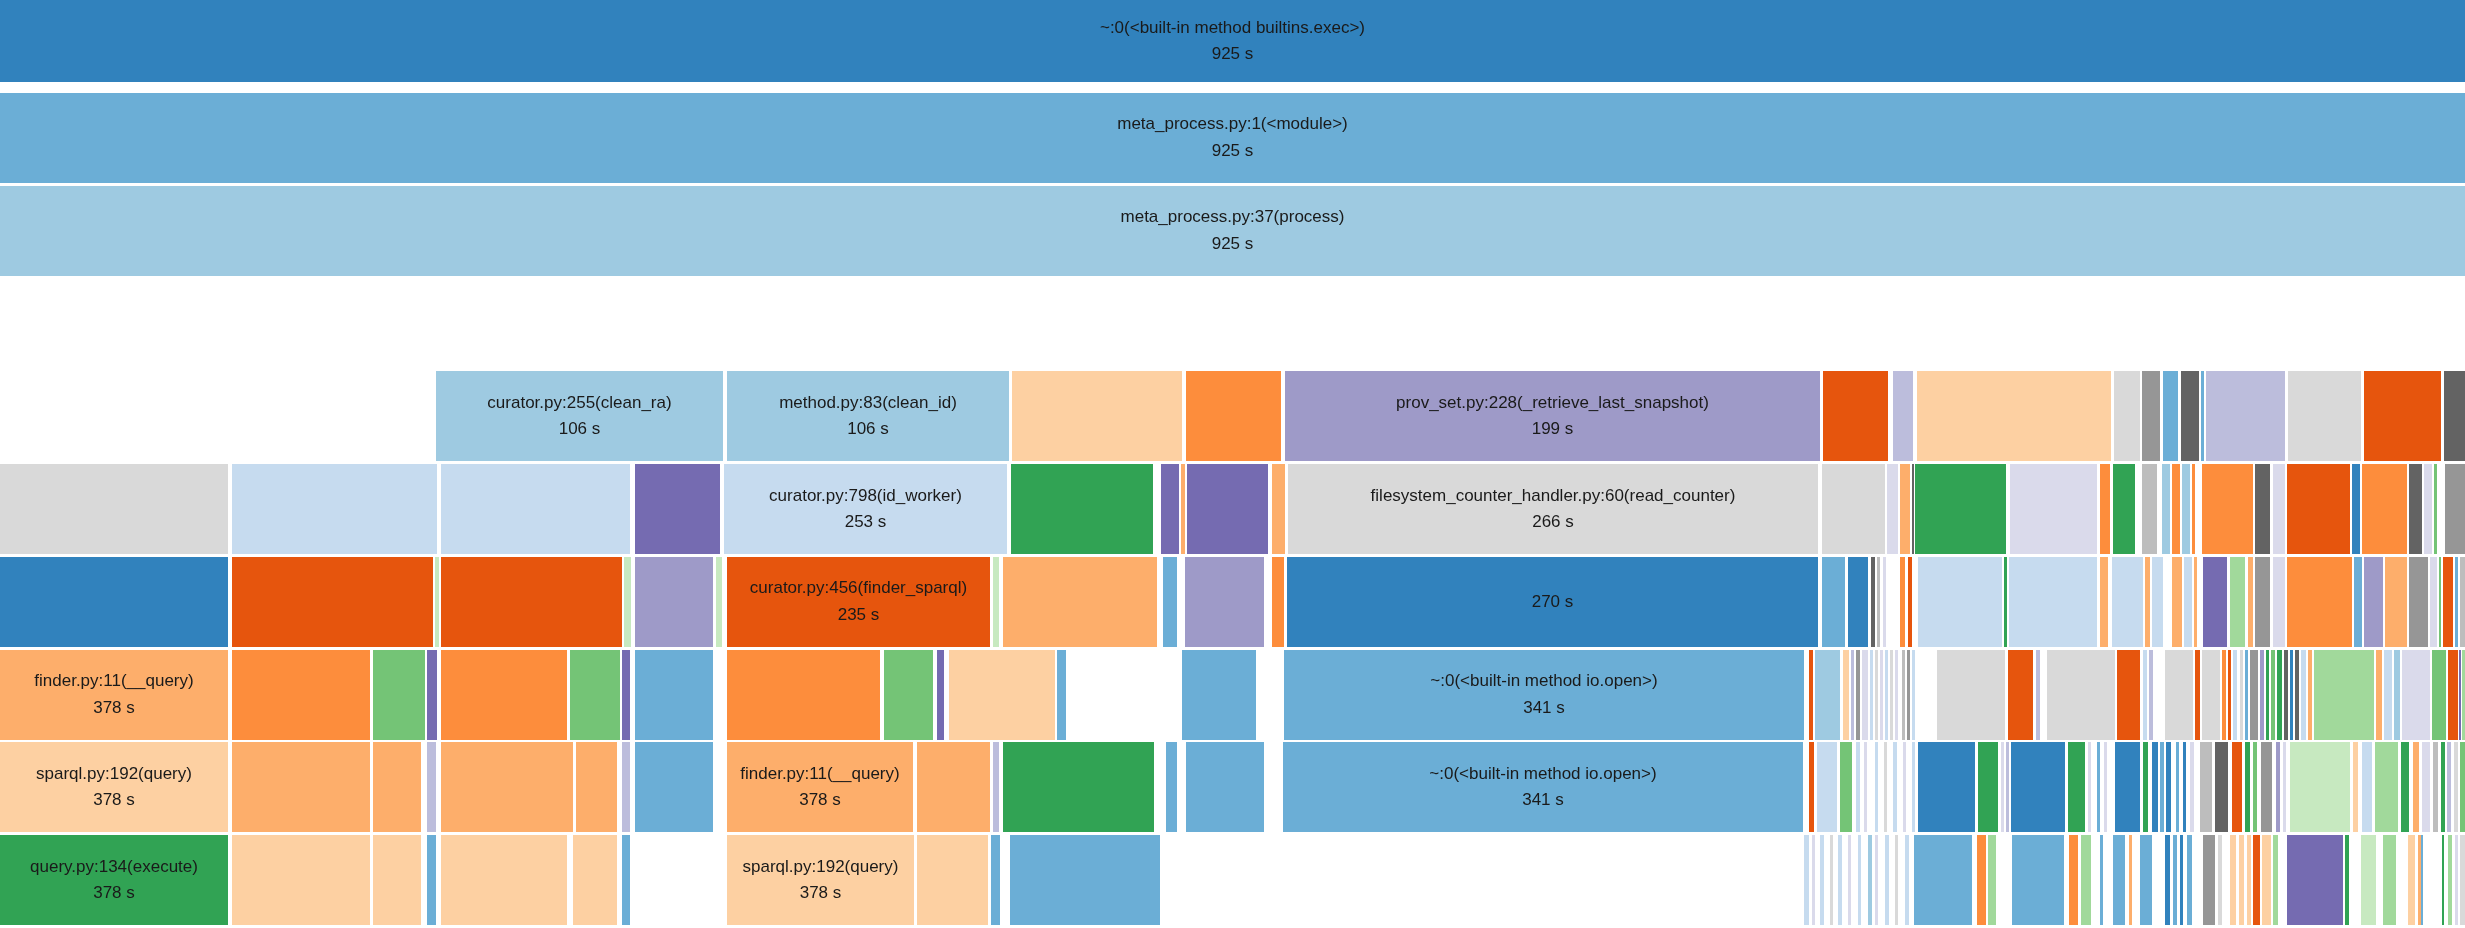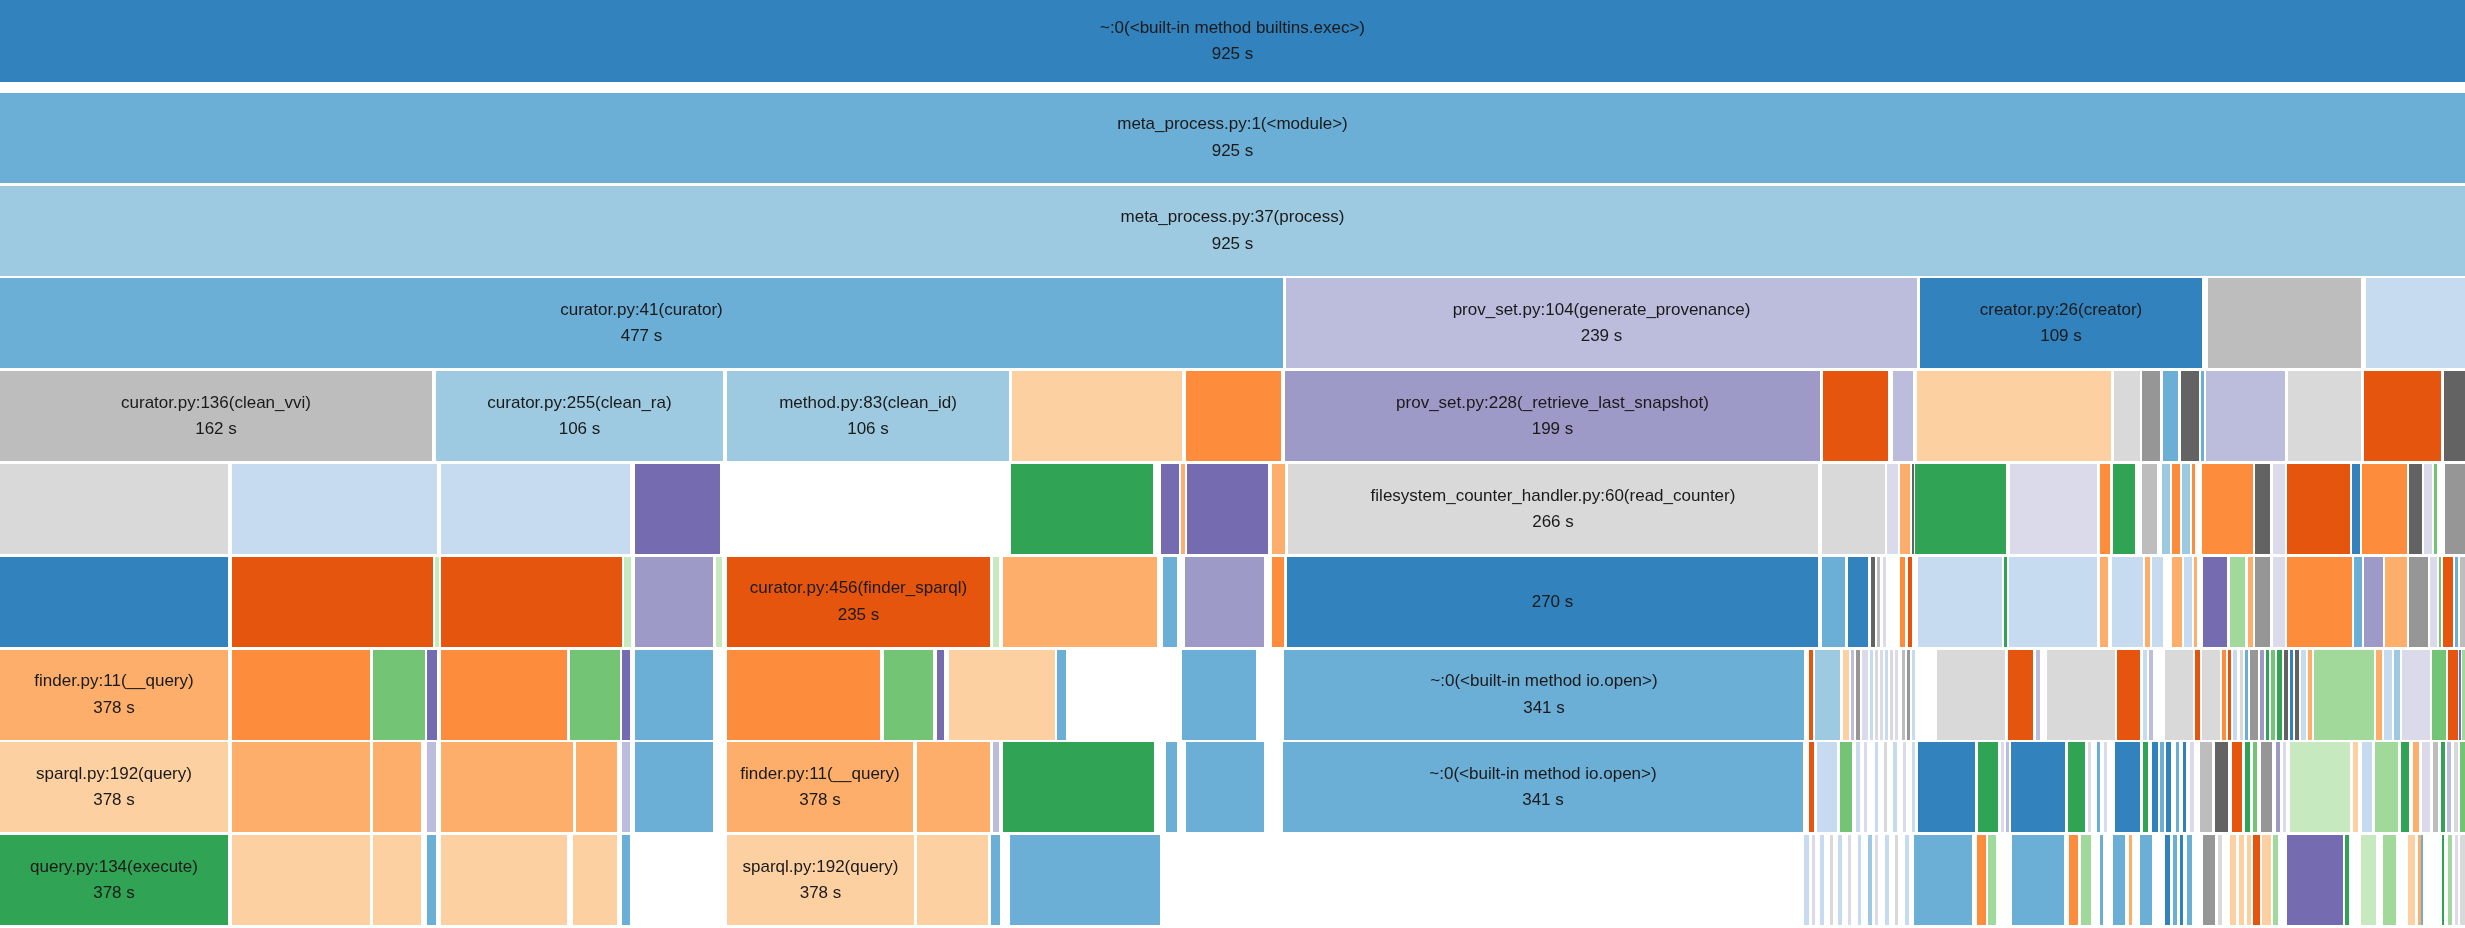--- a/index.html
+++ b/index.html
@@ -30,41 +30,21 @@
         <div class="fg-label">meta_process.py:1(&lt;module&gt;)</div>
         <div class="fg-time">925 s</div>
       </div>
     </div>
     <div class="fg-row" style="top: 185.6px; height: 90px;">
       <div class="fg-block" style="left: 0px; width: 2465px; background: rgb(158, 202, 225); color: rgb(26, 26, 26);">
         <div class="fg-label">meta_process.py:37(process)</div>
         <div class="fg-time">925 s</div>
       </div>
     </div>
-    <div class="fg-row" style="top: 278.4px; height: 90px;">
-      <div class="fg-block" style="left: 0px; width: 1283px; background: rgb(107, 174, 214); color: rgb(26, 26, 26);">
-        <div class="fg-label">curator.py:41(curator)</div>
-        <div class="fg-time">477 s</div>
-      </div>
-      <div class="fg-block" style="left: 1286px; width: 631px; background: rgb(188, 189, 220); color: rgb(26, 26, 26);">
-        <div class="fg-label">prov_set.py:104(generate_provenance)</div>
-        <div class="fg-time">239 s</div>
-      </div>
-      <div class="fg-block" style="left: 1920px; width: 282px; background: rgb(49, 130, 189); color: rgb(26, 26, 26);">
-        <div class="fg-label">creator.py:26(creator)</div>
-        <div class="fg-time">109 s</div>
-      </div>
-      <div class="fg-block" style="left: 2208px; width: 153px; background: rgb(189, 189, 189); color: rgb(26, 26, 26);"></div>
-      <div class="fg-block" style="left: 2366px; width: 99px; background: rgb(198, 219, 239); color: rgb(26, 26, 26);"></div>
-    </div>
     <div class="fg-row" style="top: 371.2px; height: 90px;">
-      <div class="fg-block" style="left: 0px; width: 432px; background: rgb(189, 189, 189); color: rgb(26, 26, 26);">
-        <div class="fg-label">curator.py:136(clean_vvi)</div>
-        <div class="fg-time">162 s</div>
-      </div>
       <div class="fg-block" style="left: 436px; width: 287px; background: rgb(158, 202, 225); color: rgb(26, 26, 26);">
         <div class="fg-label">curator.py:255(clean_ra)</div>
         <div class="fg-time">106 s</div>
       </div>
       <div class="fg-block" style="left: 727px; width: 282px; background: rgb(158, 202, 225); color: rgb(26, 26, 26);">
         <div class="fg-label">method.py:83(clean_id)</div>
         <div class="fg-time">106 s</div>
       </div>
       <div class="fg-block" style="left: 1012px; width: 170px; background: rgb(253, 208, 162); color: rgb(26, 26, 26);"></div>
       <div class="fg-block" style="left: 1186px; width: 95px; background: rgb(253, 141, 60); color: rgb(26, 26, 26);"></div>
@@ -83,20 +63,24 @@
       <div class="fg-block" style="left: 2206px; width: 79px; background: rgb(188, 189, 220); color: rgb(26, 26, 26);"></div>
       <div class="fg-block" style="left: 2288px; width: 73px; background: rgb(217, 217, 217); color: rgb(26, 26, 26);"></div>
       <div class="fg-block" style="left: 2364px; width: 77px; background: rgb(230, 85, 13); color: rgb(26, 26, 26);"></div>
       <div class="fg-block" style="left: 2444px; width: 21px; background: rgb(99, 99, 99); color: rgb(26, 26, 26);"></div>
     </div>
     <div class="fg-row" style="top: 464px; height: 90px;">
       <div class="fg-block" style="left: 0px; width: 228px; background: rgb(217, 217, 217); color: rgb(26, 26, 26);"></div>
       <div class="fg-block" style="left: 232px; width: 205px; background: rgb(198, 219, 239); color: rgb(26, 26, 26);"></div>
       <div class="fg-block" style="left: 441px; width: 189px; background: rgb(198, 219, 239); color: rgb(26, 26, 26);"></div>
       <div class="fg-block" style="left: 635px; width: 85px; background: rgb(117, 107, 177); color: rgb(26, 26, 26);"></div>
+      <div class="fg-block" style="left: 724px; width: 283px; background: rgb(198, 219, 239); color: rgb(26, 26, 26);">
+        <div class="fg-label">curator.py:798(id_worker)</div>
+        <div class="fg-time">253 s</div>
+      </div>
       <div class="fg-block" style="left: 1011px; width: 142px; background: rgb(49, 163, 84); color: rgb(26, 26, 26);"></div>
       <div class="fg-block" style="left: 1161px; width: 18px; background: rgb(117, 107, 177); color: rgb(26, 26, 26);"></div>
       <div class="fg-block" style="left: 1181px; width: 4px; background: rgb(253, 174, 107); color: rgb(26, 26, 26);"></div>
       <div class="fg-block" style="left: 1187px; width: 81px; background: rgb(117, 107, 177); color: rgb(26, 26, 26);"></div>
       <div class="fg-block" style="left: 1272px; width: 13px; background: rgb(253, 174, 107); color: rgb(26, 26, 26);"></div>
       <div class="fg-block" style="left: 1288px; width: 530px; background: rgb(217, 217, 217); color: rgb(26, 26, 26);">
         <div class="fg-label">filesystem_counter_handler.py:60(read_counter)</div>
         <div class="fg-time">266 s</div>
       </div>
       <div class="fg-block" style="left: 1822px; width: 63px; background: rgb(217, 217, 217); color: rgb(26, 26, 26);"></div>

